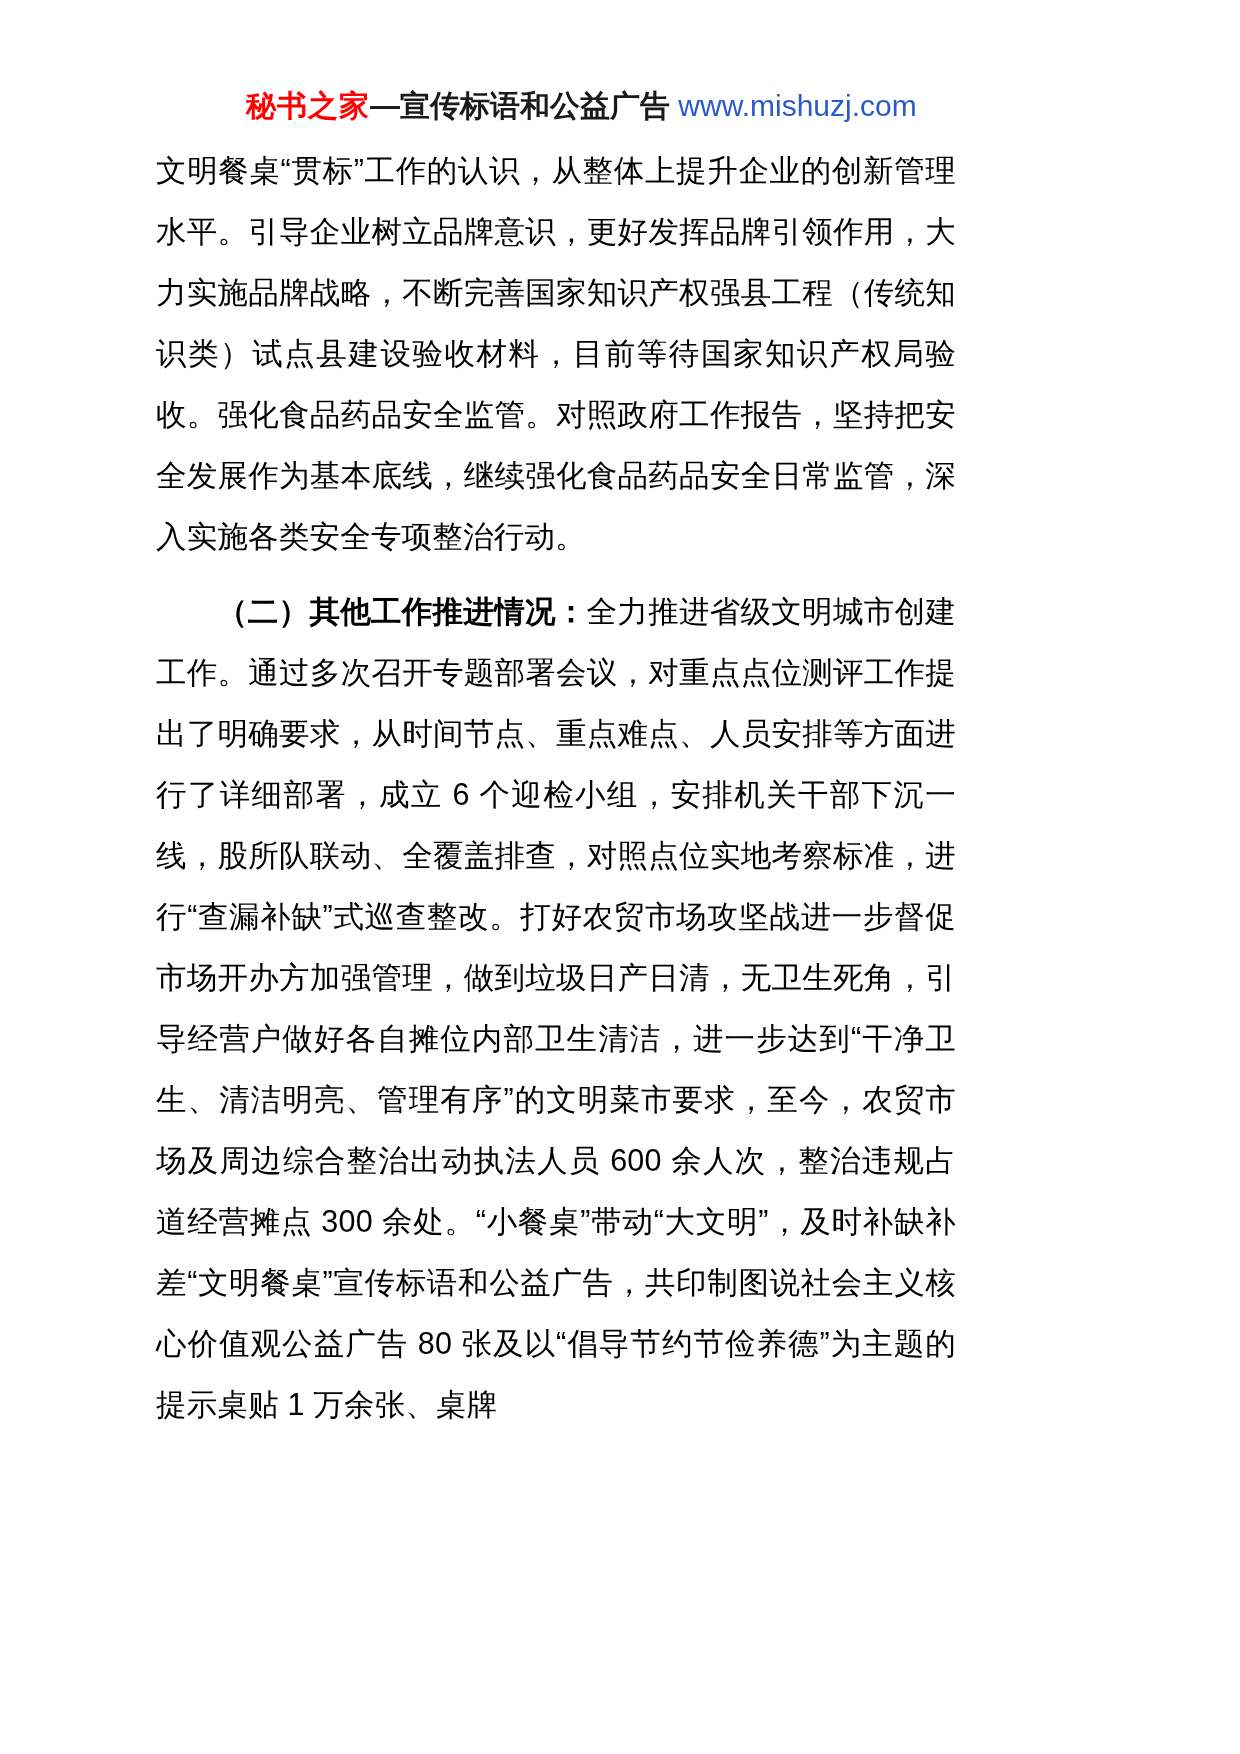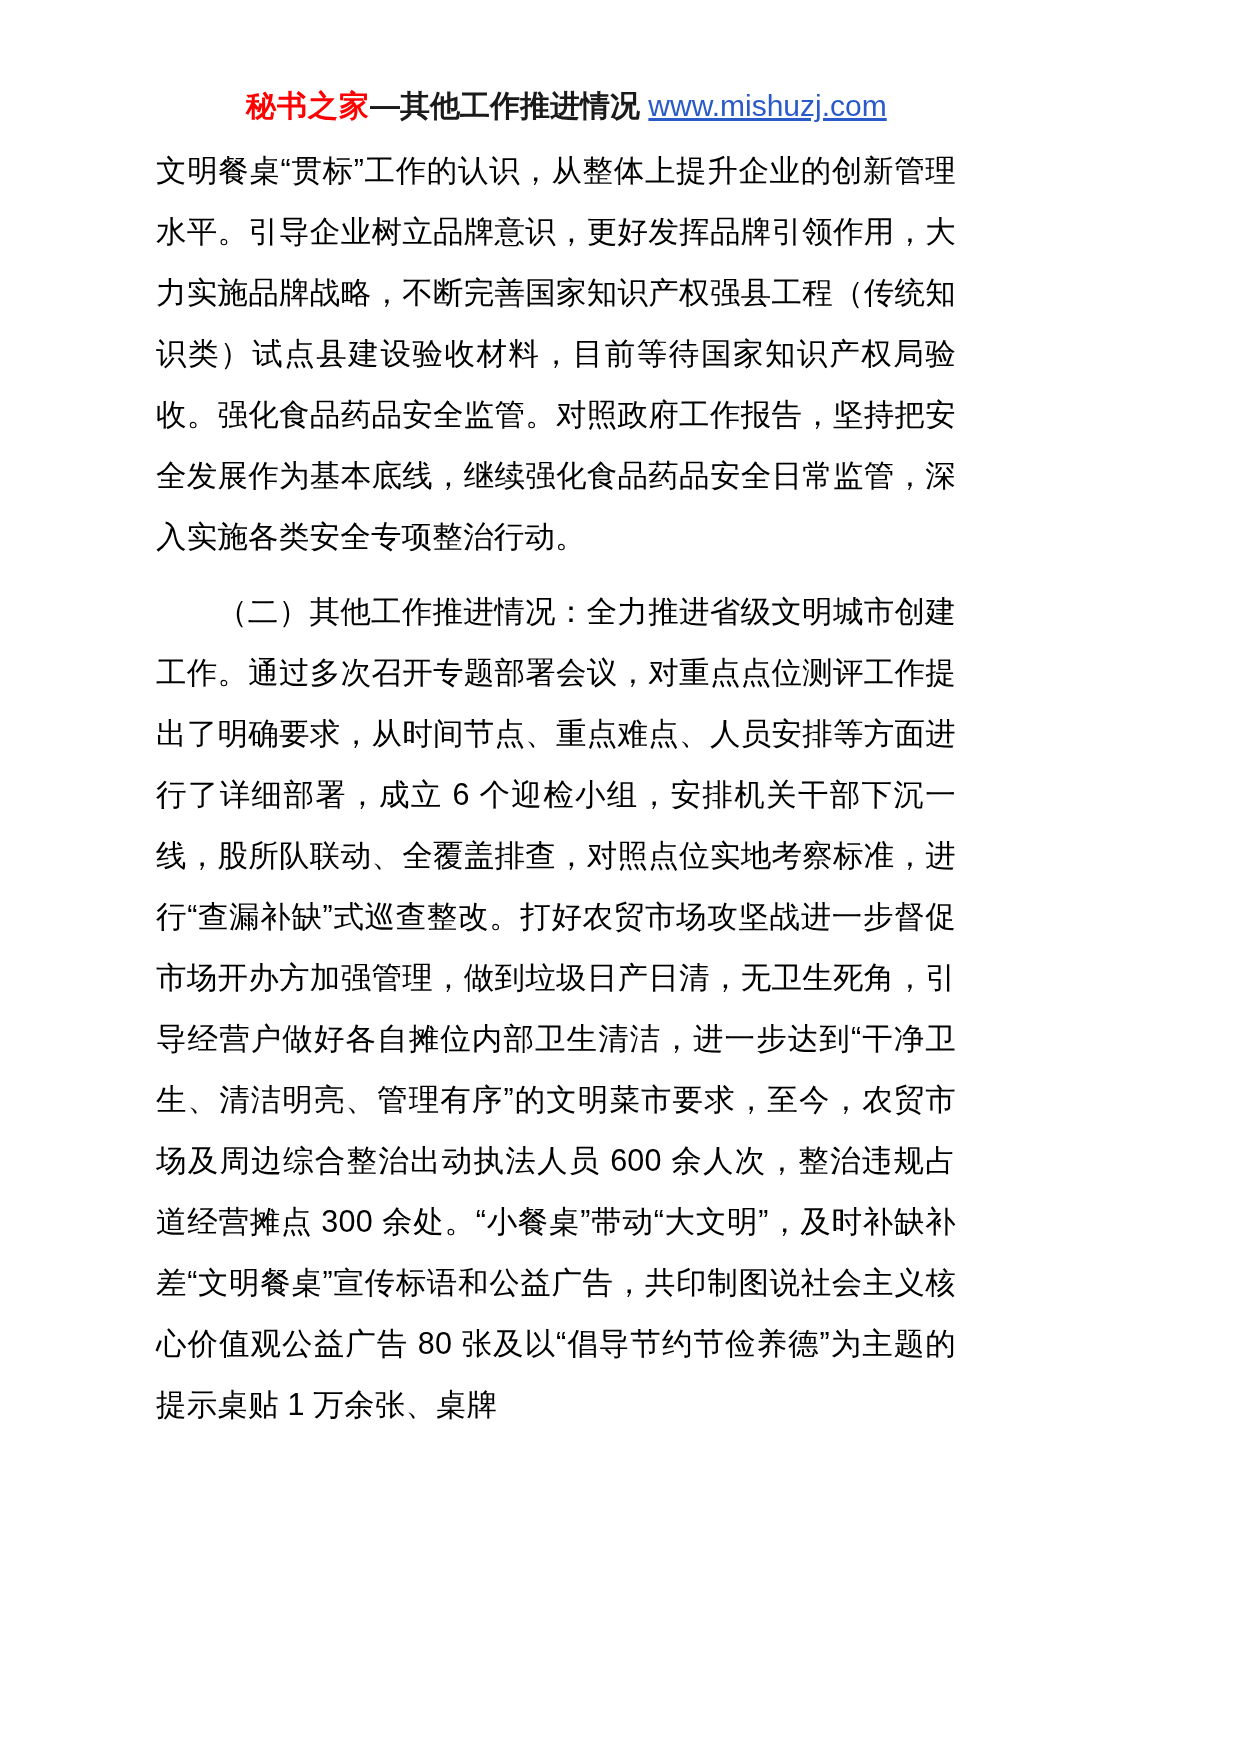--- a/index.html
+++ b/index.html
@@ -38,54 +38,53 @@
   }
   .wm-mid {
     color: #1a1a1a;
     font-weight: bold;
     letter-spacing: 0px;
   }
   .wm-url {
     color: #2a59c9;
     font-weight: normal;
     letter-spacing: 0px;
-    text-decoration: underline;
   }
   .content {
     position: absolute;
     top: 140px;
     left: 156px;
     width: 800px;
   }
   p.para {
     margin: 0 0 0 0;
     font-size: 30.5px;
     line-height: 61px;
     text-align: justify;
     text-justify: inter-ideograph;
     letter-spacing: 0.2px;
     color: #000000;
   }
   .indent {
     text-indent: 61px;
   }
   .bold {
-    font-weight: normal;
+    font-weight: bold;
   }
   .spacer {
     height: 14px;
   }
 </style>
 </head>
 <body>
 
 <div class="page">
 
   <div class="watermark">
-    <span class="wm-brand">秘书之家</span><span class="wm-mid">—其他工作推进情况</span> <span class="wm-url">www.mishuzj.com</span>
+    <span class="wm-brand">秘书之家</span><span class="wm-mid">—宣传标语和公益广告</span> <span class="wm-url">www.mishuzj.com</span>
   </div>
 
   <div class="content">
 
     <p class="para">文明餐桌“贯标”工作的认识，从整体上提升企业的创新管理水平。引导企业树立品牌意识，更好发挥品牌引领作用，大力实施品牌战略，不断完善国家知识产权强县工程（传统知识类）试点县建设验收材料，目前等待国家知识产权局验收。强化食品药品安全监管。对照政府工作报告，坚持把安全发展作为基本底线，继续强化食品药品安全日常监管，深入实施各类安全专项整治行动。</p>
 
     <div class="spacer"></div>
 
     <p class="para indent"><span class="bold">（二）其他工作推进情况：</span><span>全力推进省级文明城市创建工作。通过多次召开专题部署会议，对重点点位测评工作提出了明确要求，从时间节点、重点难点、人员安排等方面进行了详细部署，成立 6 个迎检小组，安排机关干部下沉一线，股所队联动、全覆盖排查，对照点位实地考察标准，进行“查漏补缺”式巡查整改。打好农贸市场攻坚战进一步督促市场开办方加强管理，做到垃圾日产日清，无卫生死角，引导经营户做好各自摊位内部卫生清洁，进一步达到“干净卫生、清洁明亮、管理有序”的文明菜市要求，至今，农贸市场及周边综合整治出动执法人员 600 余人次，整治违规占道经营摊点 300 余处。“小餐桌”带动“大文明”，及时补缺补差“文明餐桌”宣传标语和公益广告，共印制图说社会主义核心价值观公益广告 80 张及以“倡导节约节俭养德”为主题的提示桌贴 1 万余张、桌牌</span></p>
 

